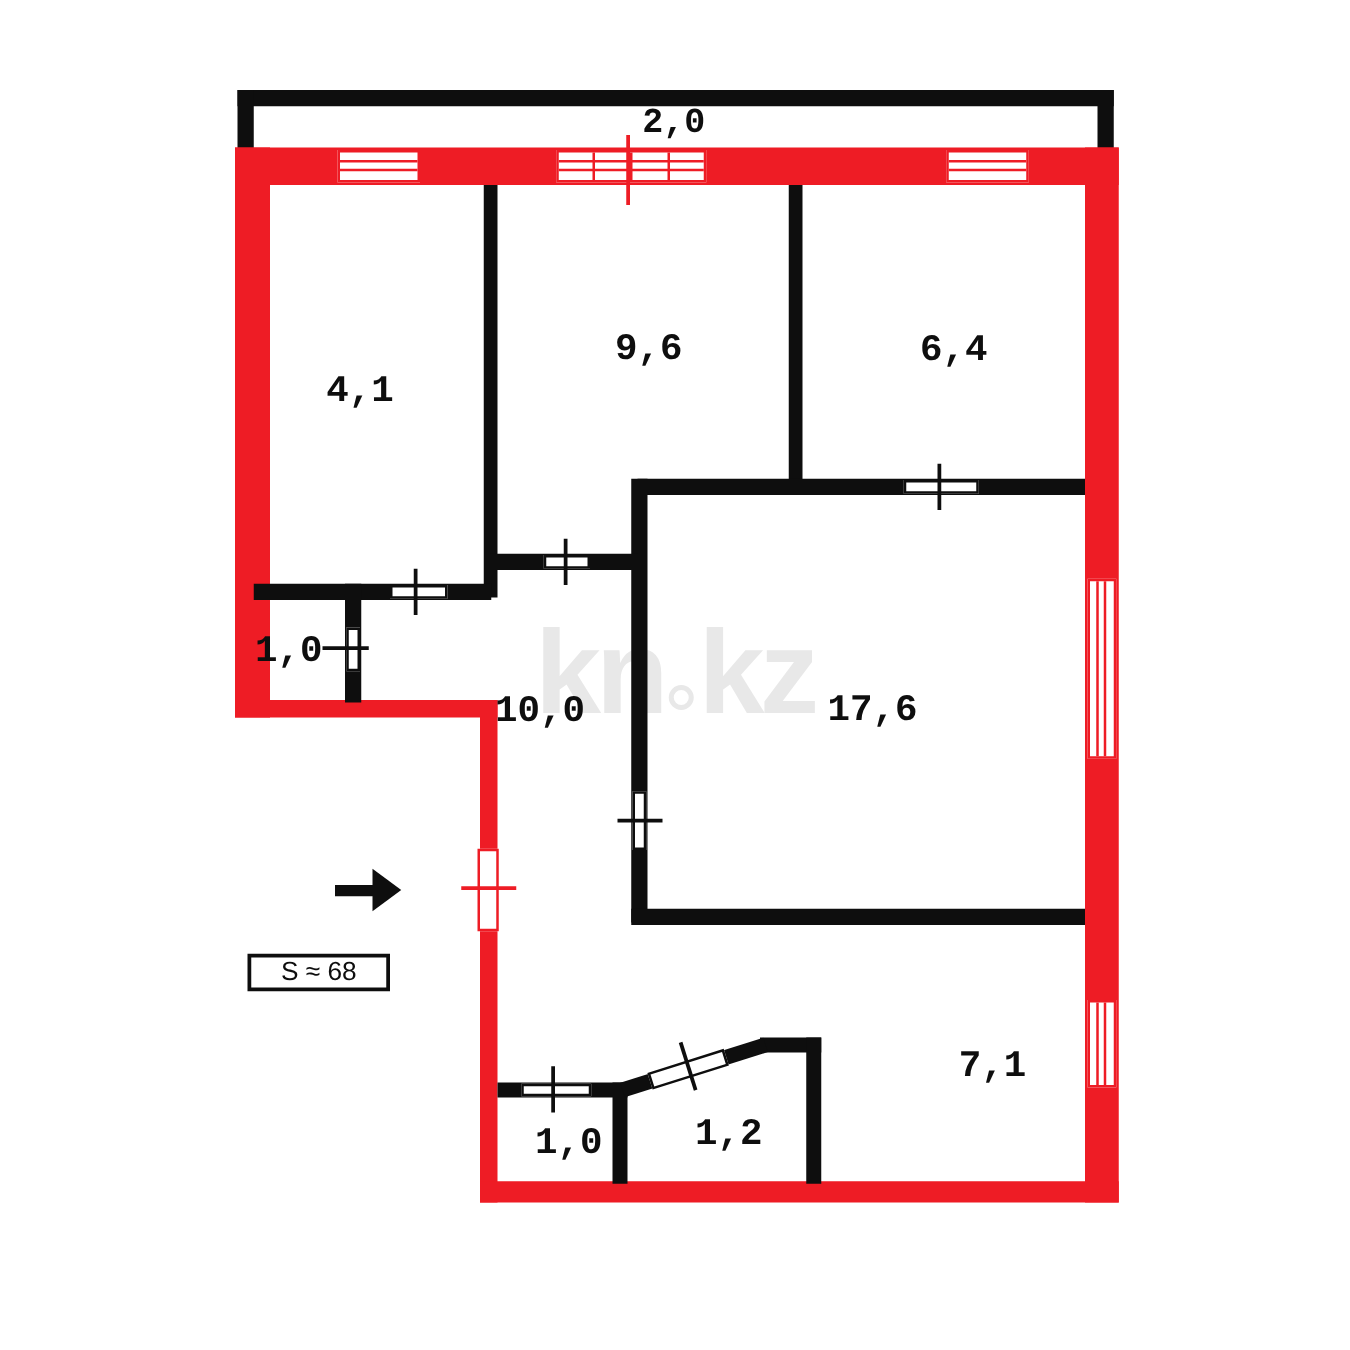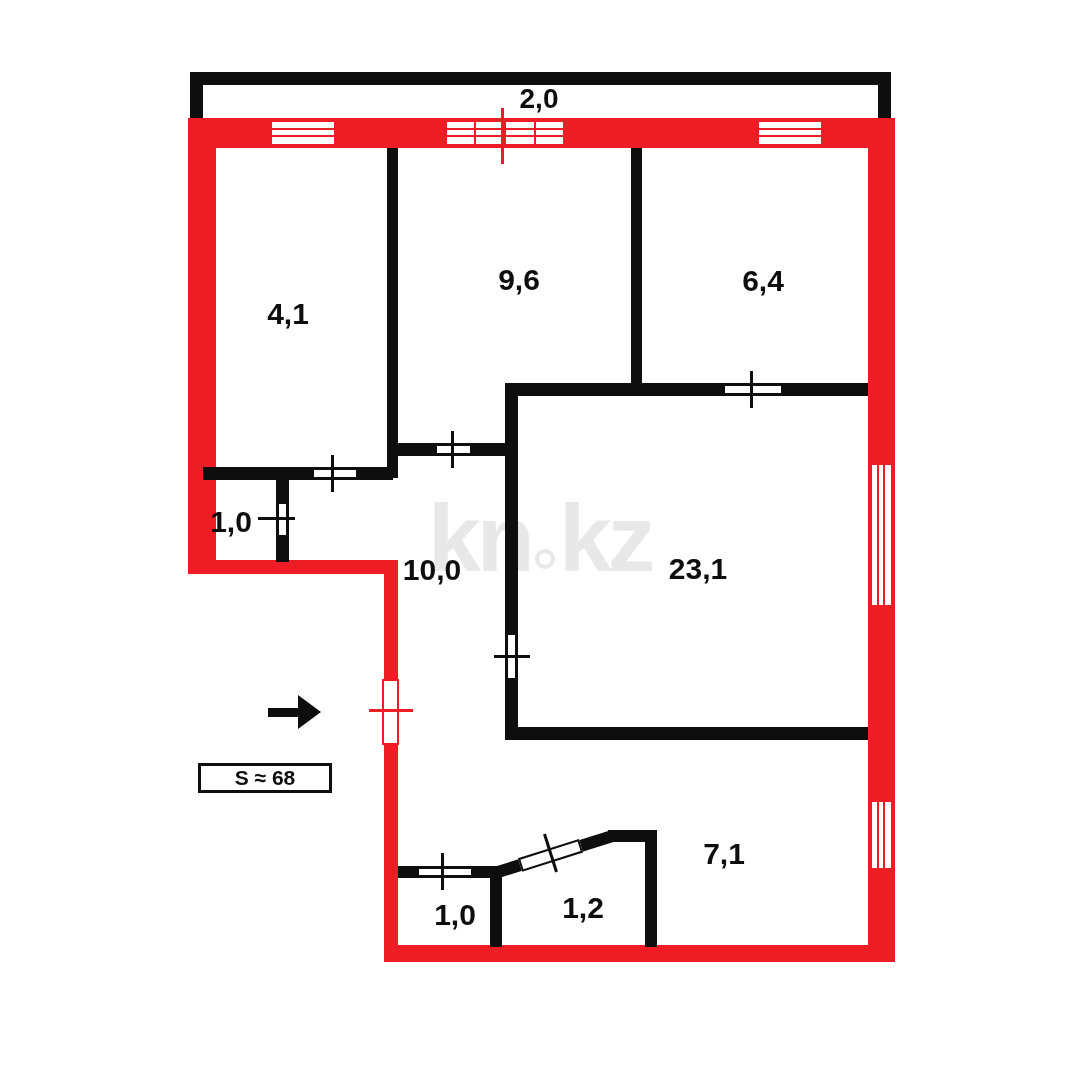--- a/index.html
+++ b/index.html
@@ -32,28 +32,28 @@
   .win-line-h{position:absolute;left:0;right:0;height:2px;background:var(--red);}
   .win-line-v{position:absolute;top:0;bottom:0;width:2px;background:var(--red);}
   .door{position:absolute;background:#ffffff;box-sizing:border-box;z-index:6;}
   .door.black{border:2px solid var(--black);}
   .door.red{border:2px solid var(--red);}
   .tick{position:absolute;z-index:7;}
   .tick.black{background:var(--black);}
   .tick.red{background:var(--red);}
   .lbl{
     position:absolute;transform:translate(-50%,-50%);z-index:9;
-    font-weight:bold;color:var(--black);font-size:30px;white-space:nowrap;
+    font-weight:bold;color:var(--black);font-size:30px;white-space:nowrap;font-family:Liberation Mono, monospace;
   }
   .lbl.balcony-lbl{font-size:28px;}
   .badge{
-    position:absolute;left:198px;top:763px;width:134px;height:30px;
+    position:absolute;left:198px;top:763px;width:114px;height:30px;
     box-sizing:border-box;border:3px solid var(--black);z-index:9;
     display:flex;align-items:center;justify-content:center;
-    font-weight:bold;font-size:21px;color:var(--black);background:#fff;
+    font-weight:normal;font-size:21px;color:var(--black);background:#fff;
   }
   .arrow-shaft{position:absolute;left:268px;top:708px;width:32px;height:9px;background:var(--black);z-index:8;}
   .arrow-head{
     position:absolute;left:298px;top:695px;width:0;height:0;z-index:8;
     border-top:17px solid transparent;border-bottom:17px solid transparent;
     border-left:23px solid var(--black);
   }
 </style>
 </head>
 <body>
@@ -125,23 +125,23 @@
       <div class="tick red" style="left: 369px; top: 709px; width: 44px; height: 3px;"></div>
       <div class="tick red" style="left: 501px; top: 108px; width: 3px; height: 56px;"></div>
     </div>
 
   <div class="lbl balcony-lbl" style="left:539px;top:99px">2,0</div>
   <div class="lbl" style="left:288px;top:314px">4,1</div>
   <div class="lbl" style="left:519px;top:280px">9,6</div>
   <div class="lbl" style="left:763px;top:281px">6,4</div>
   <div class="lbl" style="left:231px;top:522px">1,0</div>
   <div class="lbl" style="left:432px;top:570px">10,0</div>
-  <div class="lbl" style="left:698px;top:569px">23,1</div>
+  <div class="lbl" style="left:698px;top:569px">17,6</div>
   <div class="lbl" style="left:455px;top:915px">1,0</div>
   <div class="lbl" style="left:583px;top:908px">1,2</div>
-  <div class="lbl" style="left:724px;top:854px">7,1</div>
+  <div class="lbl" style="left:794px;top:854px">7,1</div>
 
   <div class="arrow-shaft"></div>
   <div class="arrow-head"></div>
 
   <div class="badge">S ≈ 68</div>
 
 </div>
 
 </body></html>

